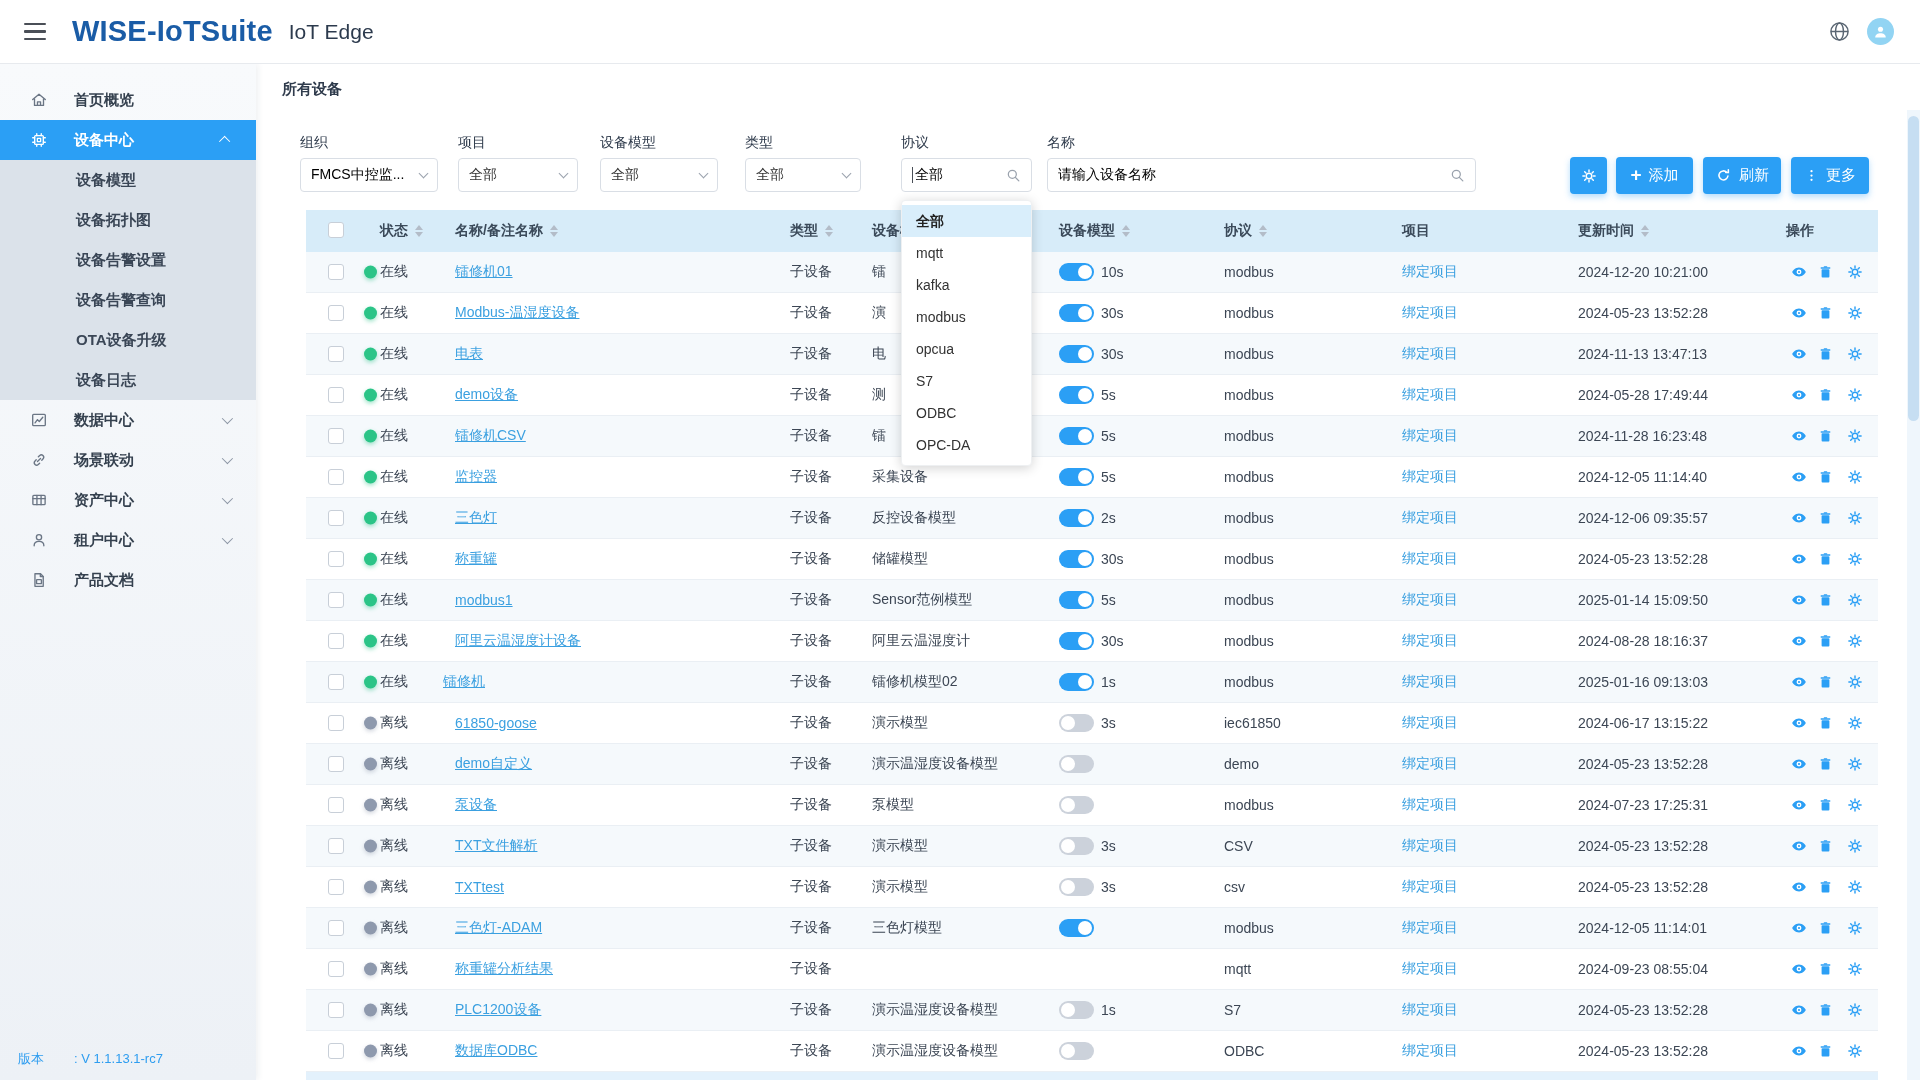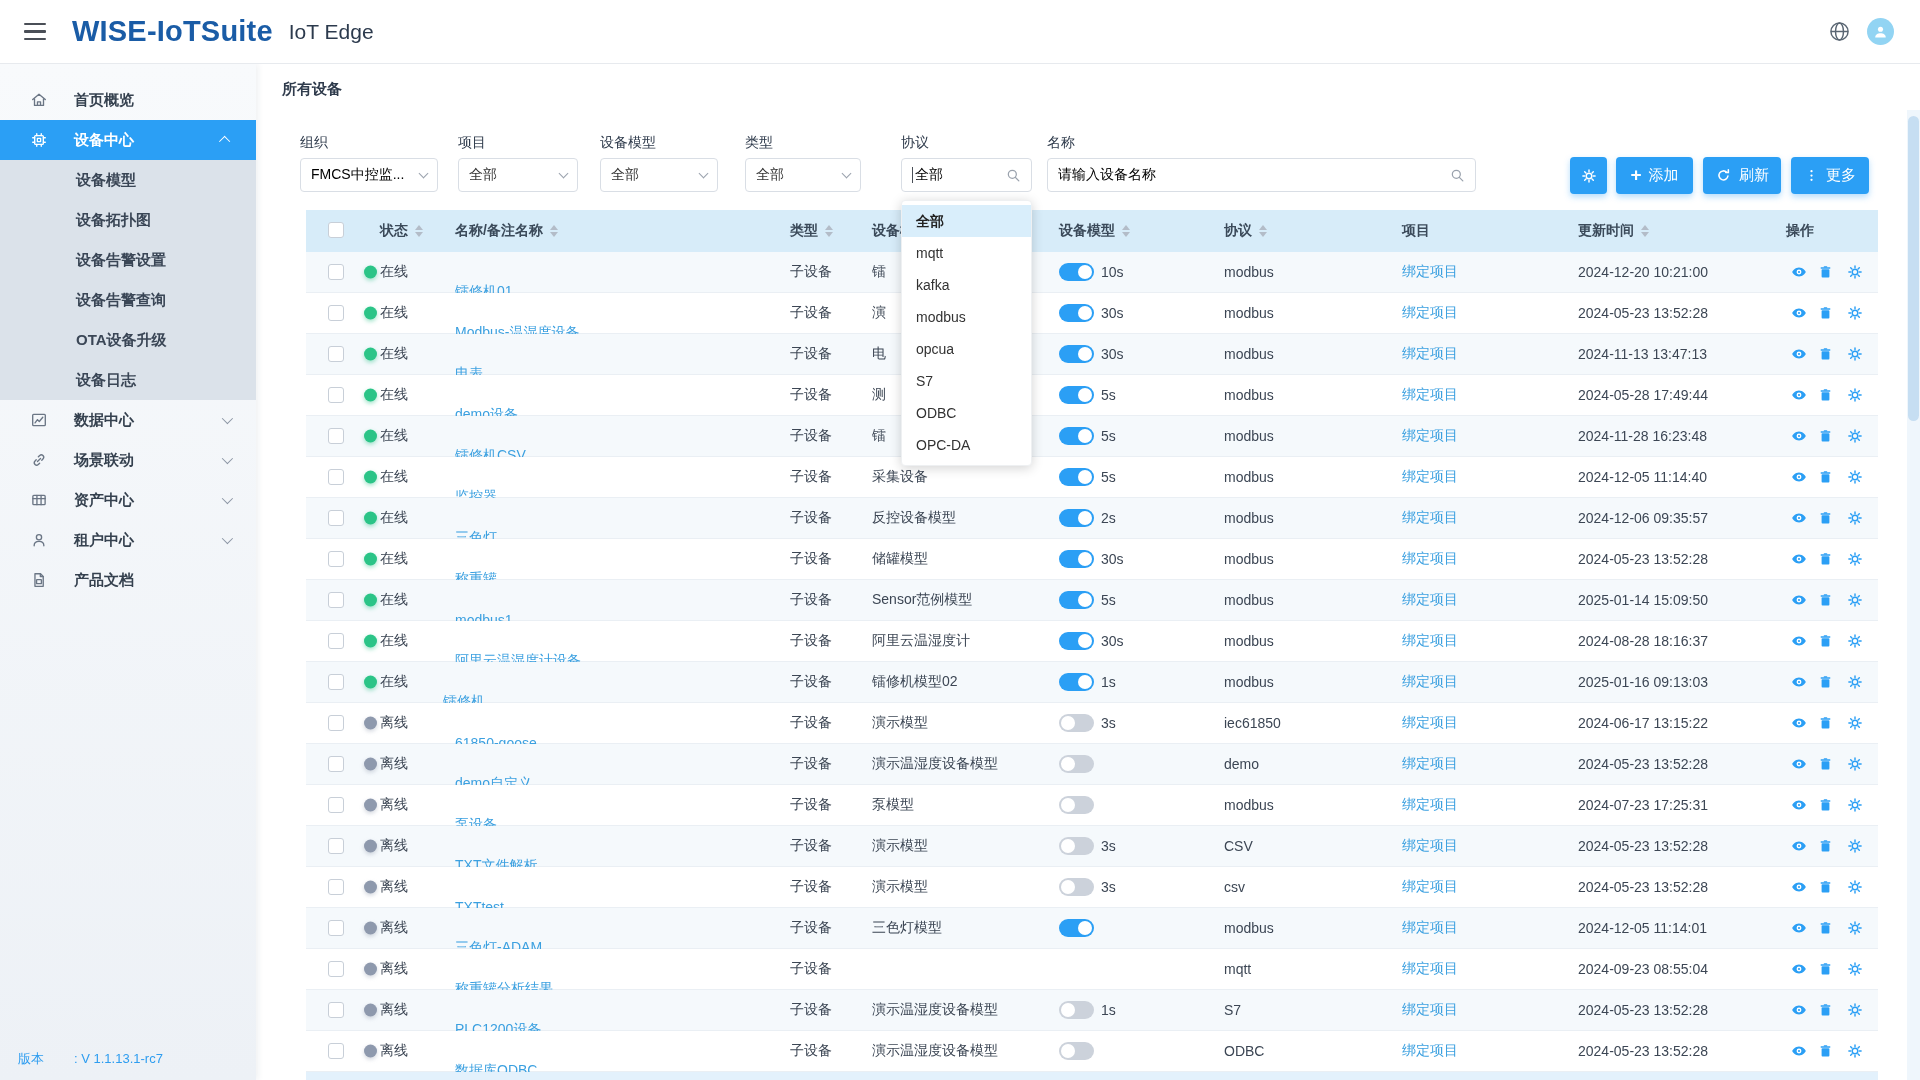--- a/index.html
+++ b/index.html
@@ -67,21 +67,21 @@
   .sort i { width:0; height:0; border-left:4px solid transparent; border-right:4px solid transparent; }
   .sort .up { border-bottom:5px solid #b3bcc8; }
   .sort .down { border-top:5px solid #b3bcc8; }
   .row { position:absolute; left:50px; width:1572px; height:41px; border-bottom:1px solid #eaeff4; background:#fff; }
   .row.odd { background:#f5f9fc; }
   .cell { position:absolute; top:50%; transform:translateY(-50%); font-size:14px; color:#3c4654; white-space:nowrap; }
   .cb { width:16px; height:16px; border:1px solid #c8cfd8; border-radius:3px; background:#fff; cursor:pointer; }
   .dot { width:13px; height:13px; border-radius:50%; display:block; }
   .dot.online { background:#2bc487; box-shadow:0 2px 4px rgba(43,196,135,.45); }
   .dot.offline { background:#8e99ad; box-shadow:0 2px 4px rgba(142,153,173,.4); }
-  .lnk { color:#3ba0e0; text-decoration:underline; cursor:pointer;margin-top:20px; }
+  .lnk { color:#3ba0e0; text-decoration:underline; cursor:pointer; }
   .plnk { color:#3ba0e0; cursor:pointer; }
   .toggle { width:35px; height:18px; border-radius:9px; position:relative; display:block; cursor:pointer; }
   .toggle.on { background:#2b9ff5; }
   .toggle.off { background:#ccd2db; }
   .toggle::after { content:""; position:absolute; top:2px; width:14px; height:14px; border-radius:50%; background:#fff; }
   .toggle.on::after { right:2px; }
   .toggle.off::after { left:2px; }
   .act { cursor:pointer; display:flex; color:#2b9ff5; }
   .partial-row { position:absolute; left:50px; width:1572px; top:1008px; height:8px; background:#e3f1fc; }
   

